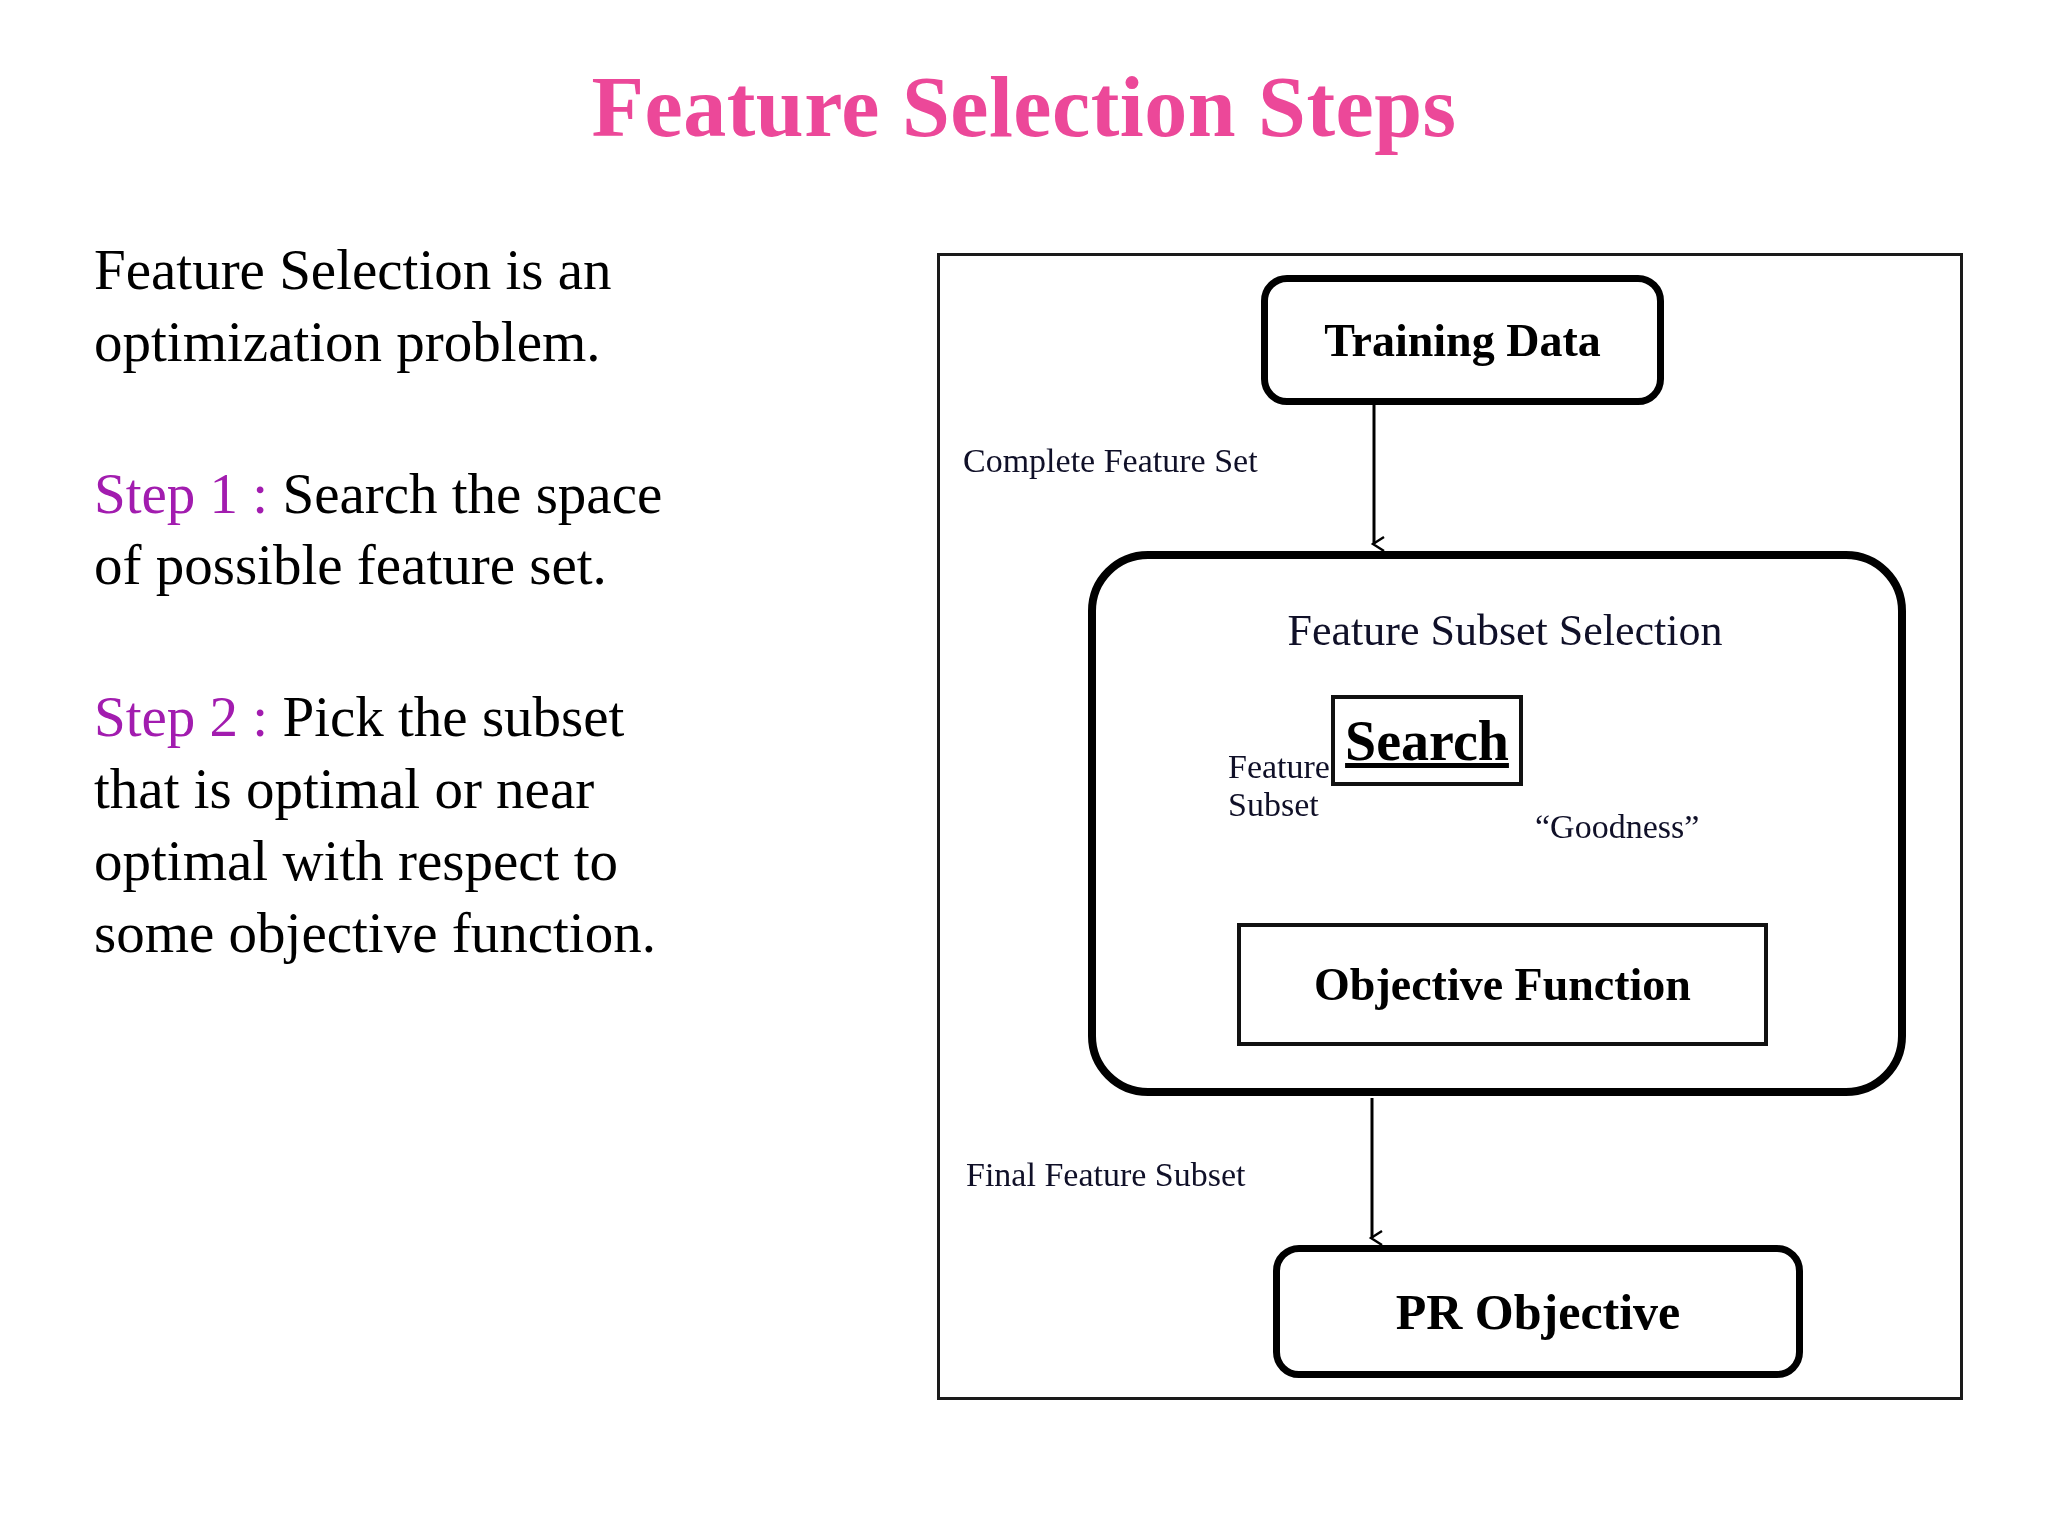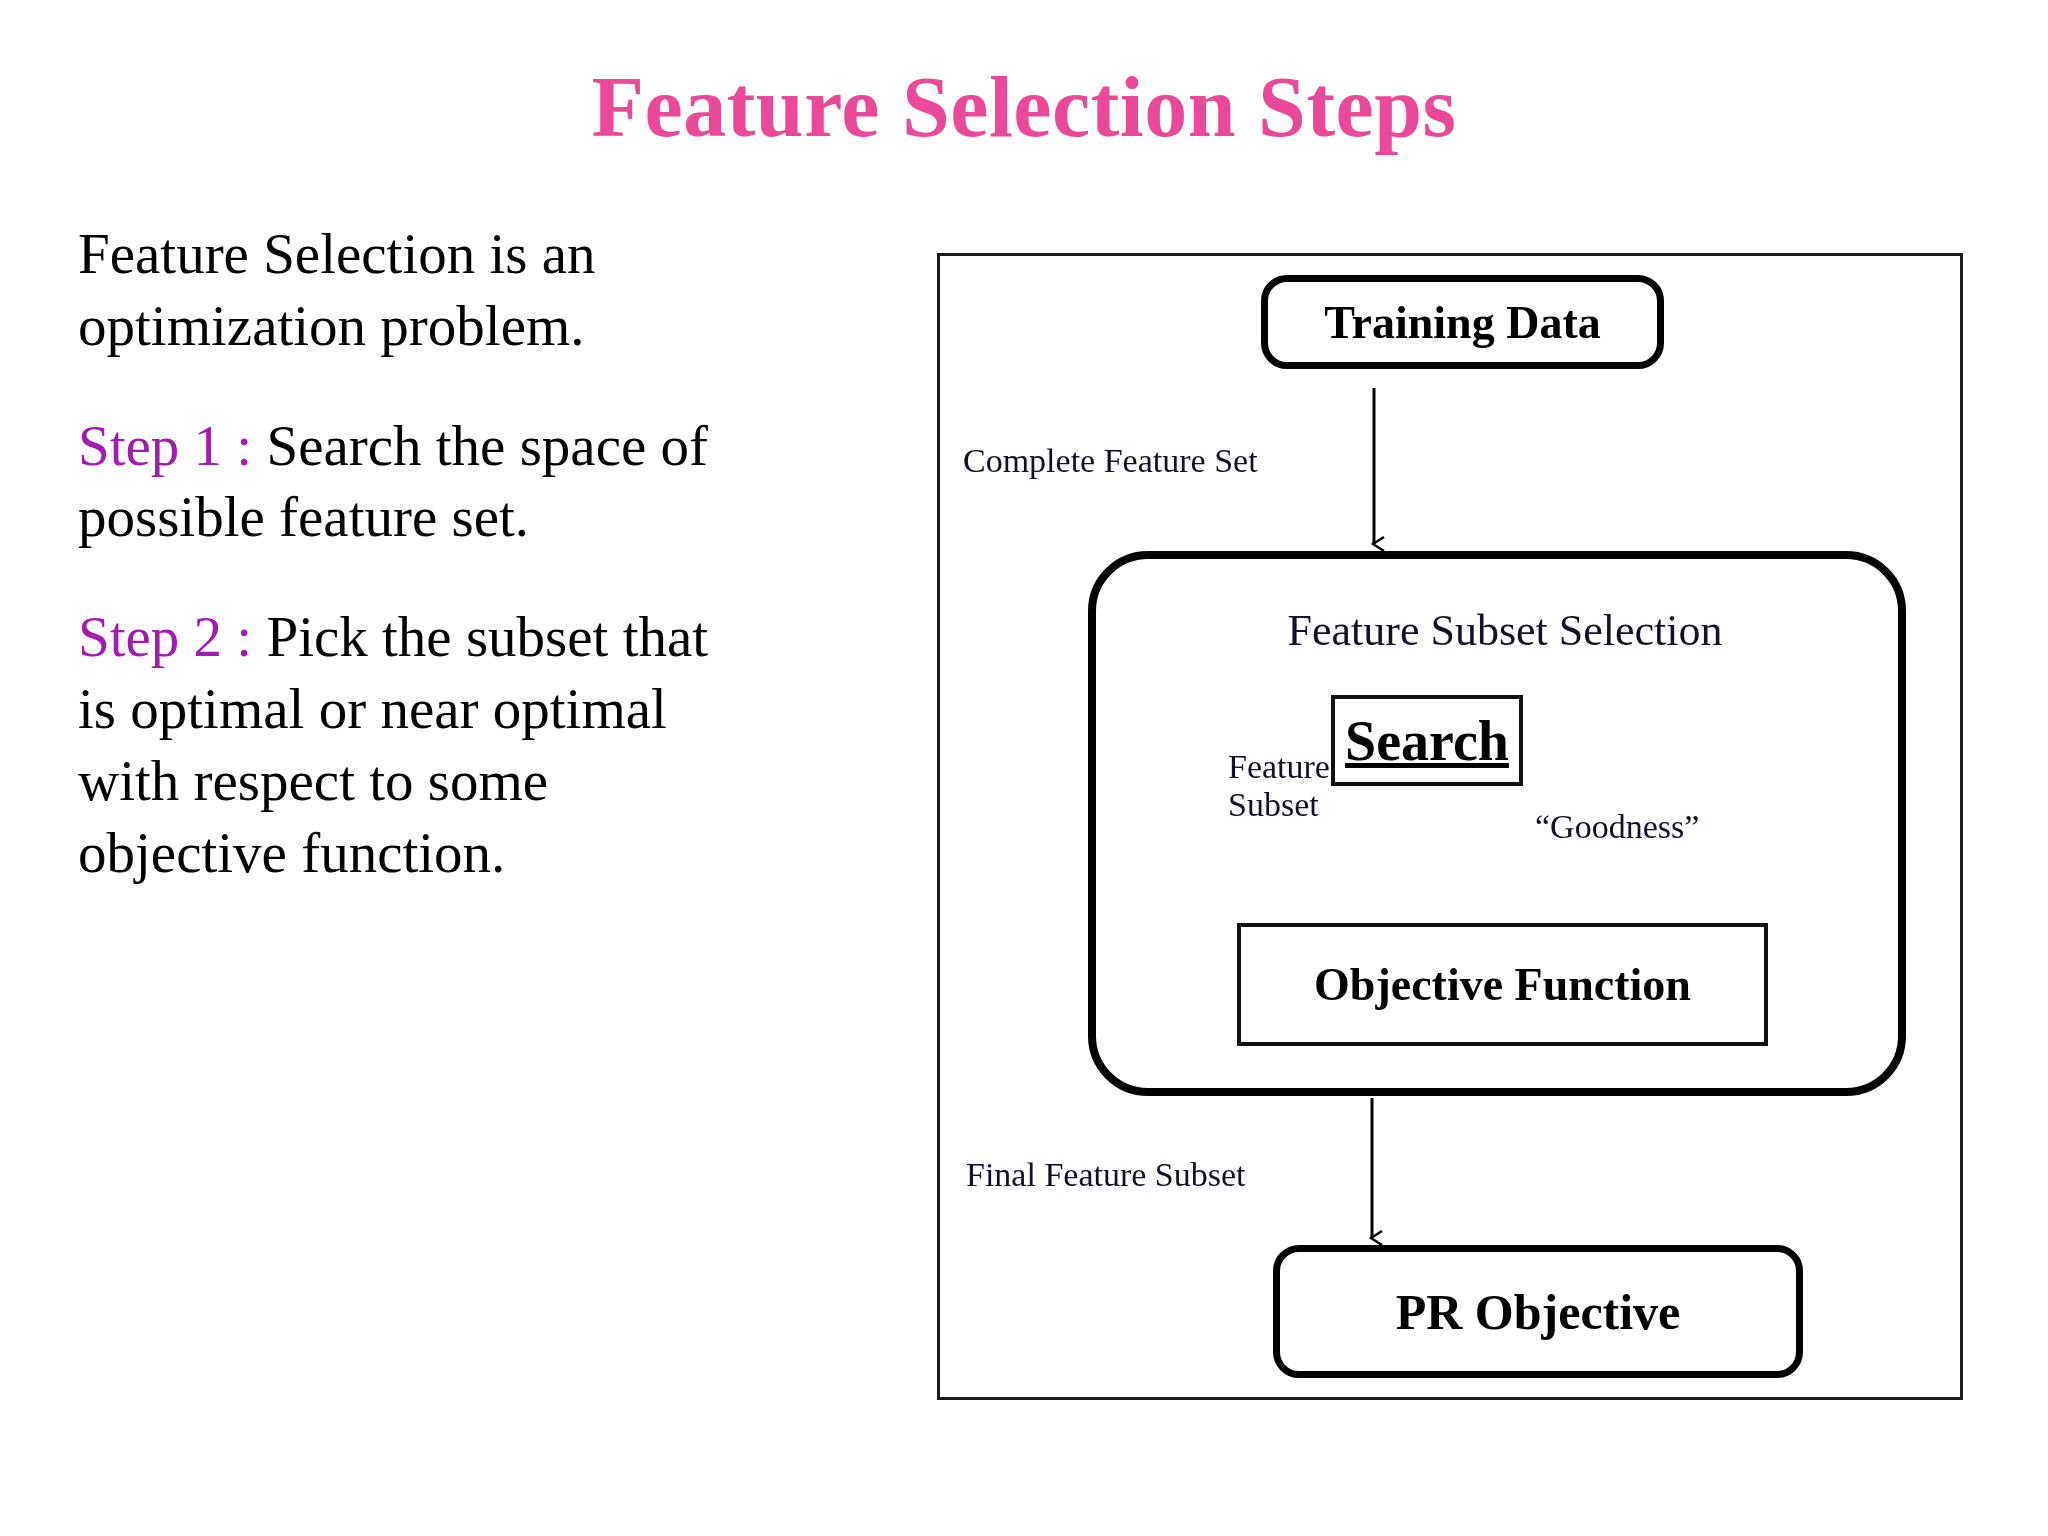--- a/index.html
+++ b/index.html
@@ -35,21 +35,21 @@
   
   #body-text {
     position: absolute;
     left: 78px;
     top: 218px;
     width: 640px;
     font-size: 57px;
     line-height: 1.26;
     color: #000000;
   }
-  #body-text p { margin: 0; }
+  #body-text p { margin: 16px; }
   .para-gap { height: 48px; }
   .step-tag { color: #a21caf; }
 
   
   #diagram {
     position: absolute;
     left: 937px;
     top: 253px;
     width: 1026px;
     height: 1147px;
@@ -75,21 +75,21 @@
     border-radius: 26px;
   }
   .node.plain {
     border: 4px solid #111111;
   }
 
   #node-training {
     left: 321px;   
     top: 19px;     
     width: 403px;
-    height: 94px;
+    height: 130px;
     font-size: 46px;
   }
 
   #node-subset-container {
     position: absolute;
     left: 148px;   
     top: 295px;    
     width: 818px;
     height: 545px;
     border: 8px solid #000000;

